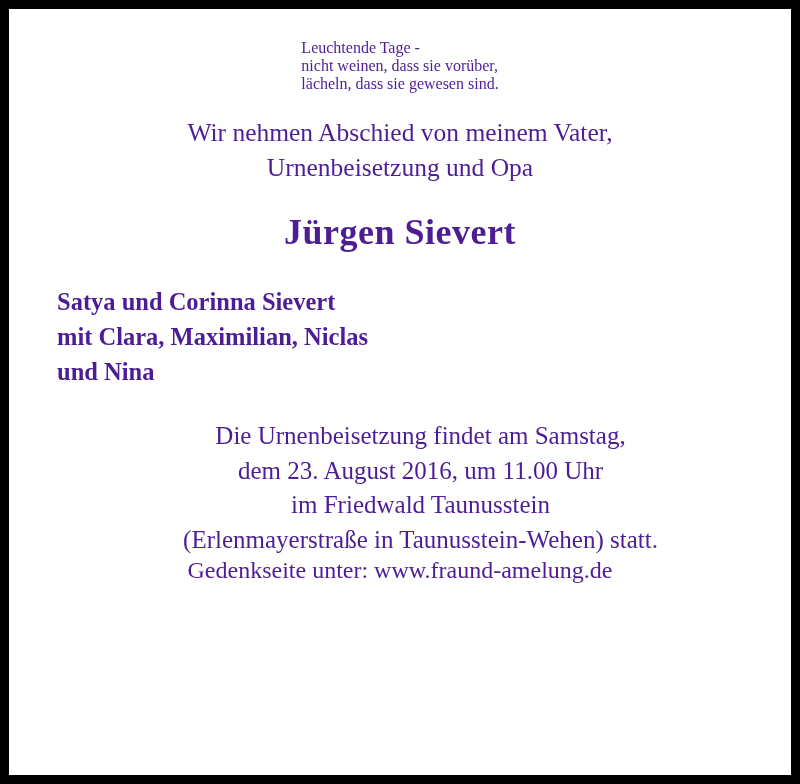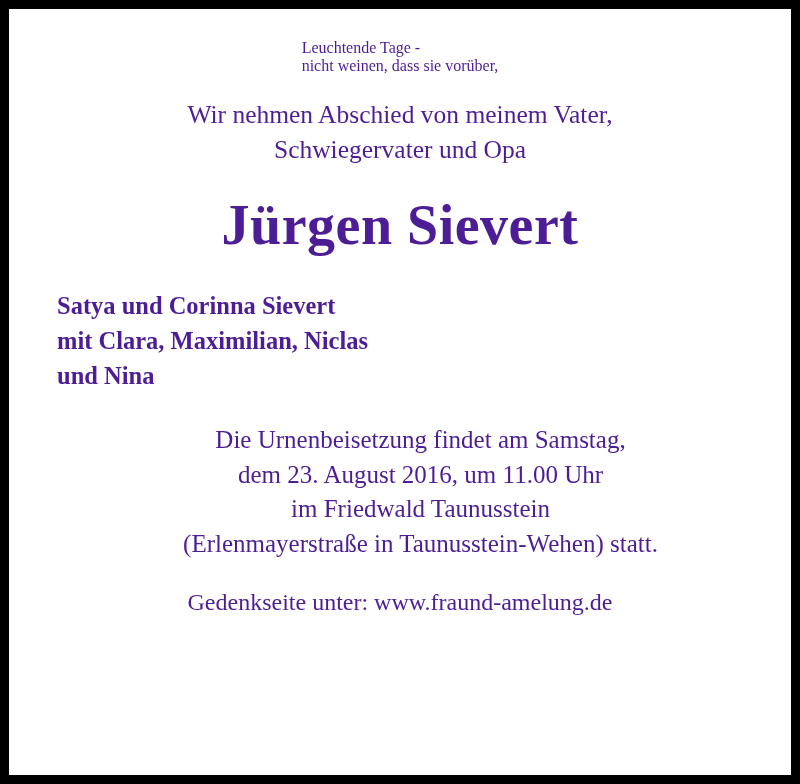--- a/index.html
+++ b/index.html
@@ -55,21 +55,21 @@
     text-align: center;
     font-size: 25.5px;
     line-height: 1.38;
   }
   .farewell .line { display: block; white-space: nowrap; }
 
   .name {
     margin-top: 28px;
     text-align: center;
     font-weight: bold;
-    font-size: 56px;
+    font-size: 36px;
     letter-spacing: 0.5px;
     line-height: 1.1;
   }
 
   .dates {
     margin-top: 8px;
     text-align: center;
     font-weight: bold;
     font-size: 26px;
     white-space: nowrap;
@@ -94,43 +94,43 @@
   .details {
     margin-top: 30px;
     text-align: center;
     font-size: 25px;
     line-height: 1.38;
     margin-left: 41px;
   }
   .details .line { display: block; white-space: nowrap; }
 
   .memorial {
-    margin-top: 28px;
     text-align: right;
     font-size: 24px;
     white-space: nowrap;
   }
 </style>
 </head>
 <body>
 
 <div class="notice-frame">
   <div class="notice-card">
     <div class="inner">
 
       <div class="poem-wrap">
         <div class="poem-inner">
           <span class="line">Leuchtende Tage -</span>
           <span class="line">nicht weinen, dass sie vorüber,</span>
+          <span class="line">lächeln, dass sie gewesen sind.</span>
         </div>
       </div>
 
       <div class="farewell">
         <span class="line">Wir nehmen Abschied von meinem Vater,</span>
-        <span class="line">Schwiegervater und Opa</span>
+        <span class="line">Urnenbeisetzung und Opa</span>
       </div>
 
       <div class="name">Jürgen Sievert</div>
 
 
       <div class="family-wrap">
         <div class="family">
           <span class="line">Satya und Corinna Sievert</span>
           <span class="line">mit Clara, Maximilian, Niclas</span>
           <span class="line">und Nina</span>

